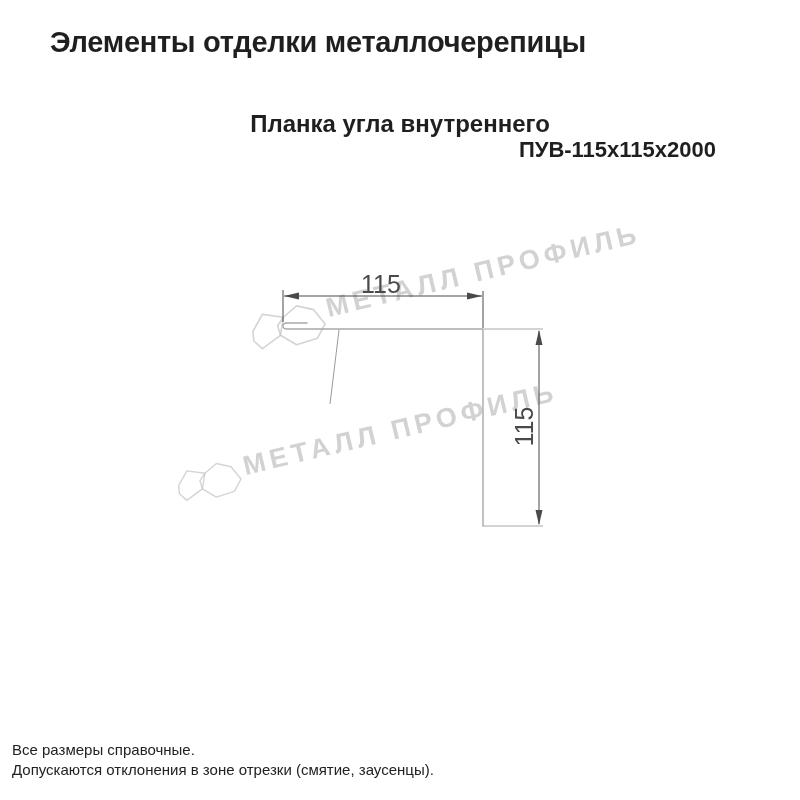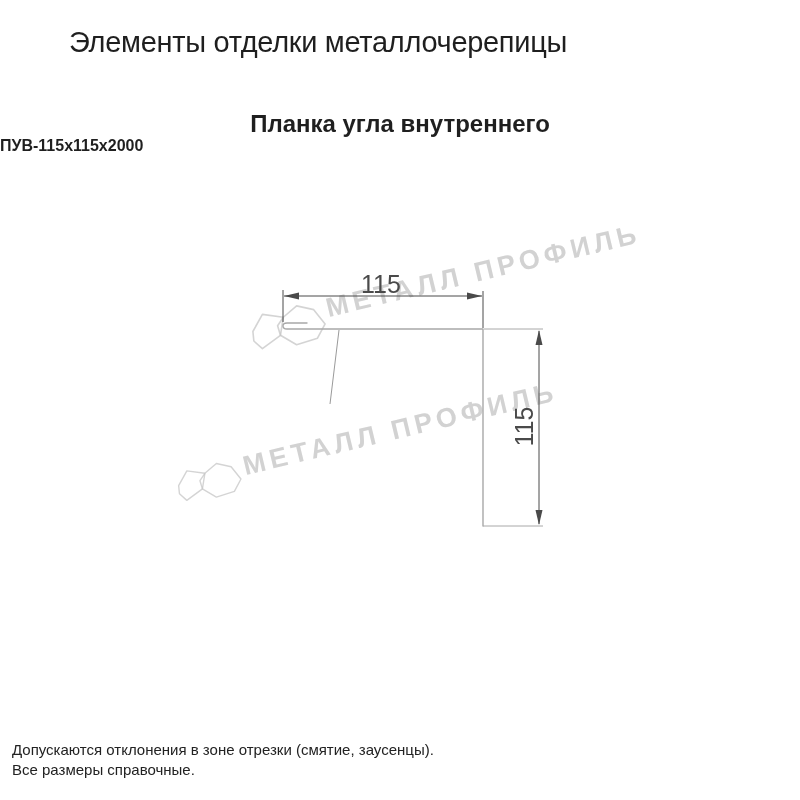--- a/index.html
+++ b/index.html
@@ -3,29 +3,29 @@
 <meta charset="utf-8">
 <style>
   html,body{margin:0;padding:0;background:#fff;}
   .page{
     position:relative;width:800px;height:800px;background:#ffffff;
     font-family:"Liberation Sans",sans-serif;overflow:hidden;
     color:var(--text,#1f1f1f);
   }
   .title{
     position:absolute;left:0;top:26px;width:636px;text-align:center;
-    font-size:29px;font-weight:normal;letter-spacing:-0.3px;color:var(--text,#1f1f1f);
+    font-size:29px;font-weight:bold;letter-spacing:-0.3px;color:var(--text,#1f1f1f);
   }
   .subtitle1{
     position:absolute;left:0;top:97px;width:800px;text-align:center;
     font-size:24px;font-weight:bold;color:var(--text,#1f1f1f);margin-top:13px;
   }
   .subtitle2{
-    position:absolute;left:0;top:137px;width:716px;text-align:left;
-    font-size:16px;font-weight:bold;color:var(--text,#1f1f1f);
+    position:absolute;left:0;top:137px;width:716px;text-align:right;
+    font-size:22px;font-weight:bold;color:var(--text,#1f1f1f);
   }
   .watermark{
     position:absolute;white-space:nowrap;
     font-size:27px;font-weight:bold;letter-spacing:4.5px;
     color:var(--watermark_text,#a6a6a6);opacity:0.5;
     transform-origin:0 100%;transform:rotate(-13.5deg);
     line-height:30px;height:30px;pointer-events:none;
   }
   .wm1{left:330px;top:293px;}
   .wm2{left:247px;top:451px;}
@@ -103,17 +103,17 @@
     <g>
       <line class="svg-leader" x1="339" y1="330" x2="330" y2="404"></line>
     </g>
   </svg>
 
   <div class="dim-label dim-top">115</div>
   <div class="dim-label dim-right">115</div>
 
 
   <div class="footer">
+    <div>Все размеры справочные.</div>
     <div>Допускаются отклонения в зоне отрезки (смятие, заусенцы).</div>
-    <div>Все размеры справочные.</div>
   </div>
 
 </div>
 
 </body></html>

